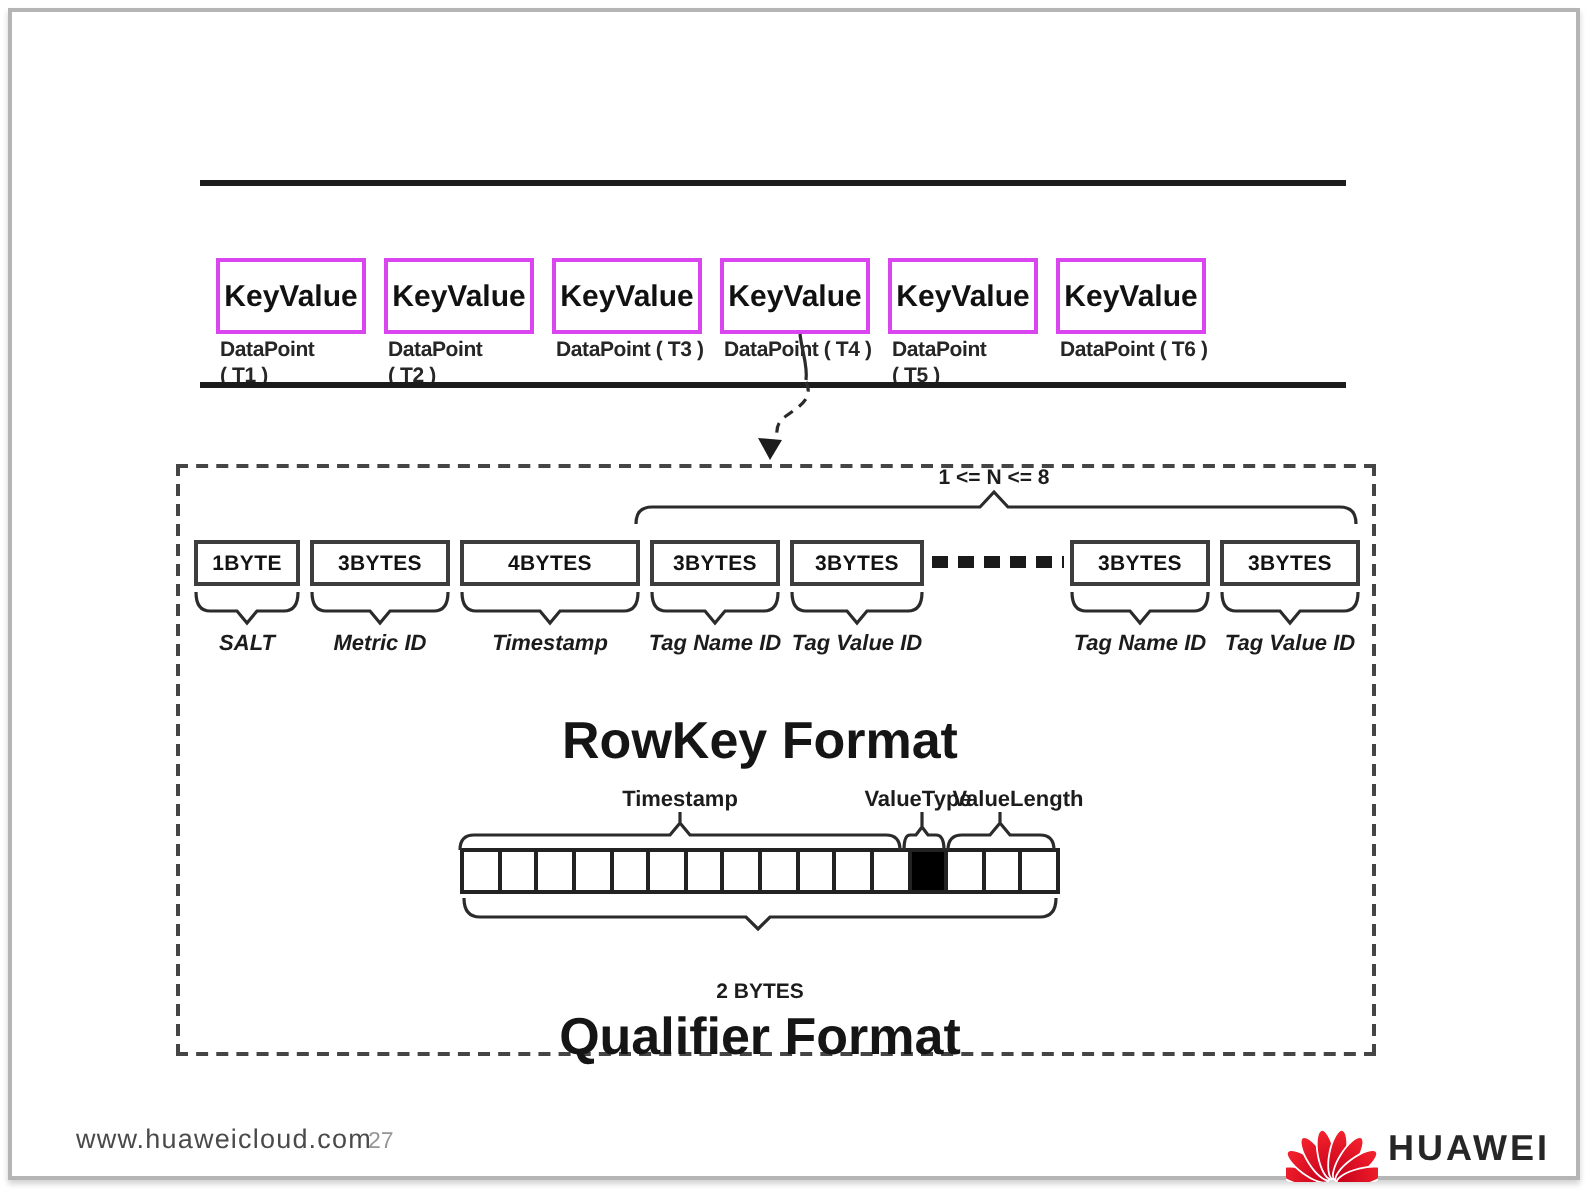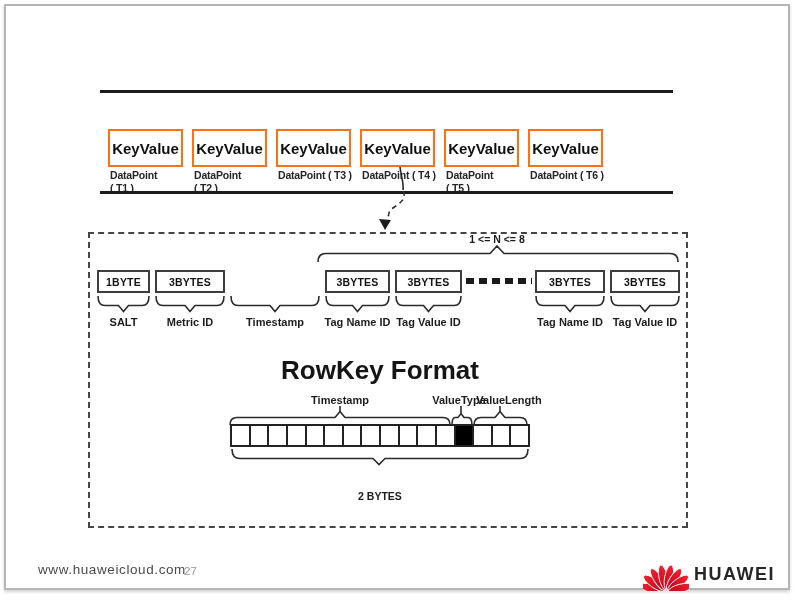--- a/index.html
+++ b/index.html
@@ -8,36 +8,36 @@
   .frame { position:absolute; left:4px; top:4px; width:786px; height:586px;
            border:2px solid #b5b5b5; box-sizing:border-box;
            box-shadow:0 2px 3px rgba(0,0,0,0.18); }
   .abs { position:absolute; }
   .title { left:28px; top:14px; font-size:41px; font-weight:700;
            color:var(--title-red,#C40000); letter-spacing:-0.5px; white-space:nowrap; }
   .hline { left:100px; width:573px; height:3px; background:#1c1c1c; z-index:5; }
   .ts-heading { left:128px; top:97px; width:400px; text-align:center; font-size:20px;
                 font-weight:500; color:#131313; white-space:nowrap; }
   .ts-heading .green { color:var(--writing-green,#00B050); }
-  .kvbox { top:129px; width:75px; height:38px; border:2px solid #f97316; box-sizing:border-box;
+  .kvbox { top:129px; width:75px; height:38px; border:2px solid #d946ef; box-sizing:border-box;
            display:flex; align-items:center; justify-content:center;
            font-size:15px; font-weight:600; color:#111; background:#fff; }
   .kvcap { top:169px; font-size:10.5px; font-weight:700; color:#262626;
            line-height:13px; letter-spacing:-0.2px; white-space:nowrap; z-index:1; }
   .dashedbox { left:88px; top:232px; width:600px; height:296px;
                border:2px dashed #454545; box-sizing:border-box; }
   .constraint { left:445px; top:233px; width:104px; text-align:center;
                 font-size:10.5px; font-weight:700; color:#1c1c1c; }
   .rkbox { top:270px; height:23px; border:2px solid #3d3d3d; box-sizing:border-box;
            display:flex; align-items:center; justify-content:center; background:#fff;
            font-size:10.5px; font-weight:700; color:#131313; letter-spacing:0.2px; }
   .rkdashes { left:466px; top:278px; width:66px; height:6px;
               background:repeating-linear-gradient(90deg,#1a1a1a 0 8px,transparent 8px 13px); }
   .fieldname { top:316px; width:110px; text-align:center; font-size:11px;
-               font-weight:700; color:#1c1c1c; white-space:nowrap; }
+               font-weight:700; color:#1c1c1c; white-space:nowrap;font-style:italic; }
   .bigcap { width:300px; left:230px; text-align:center; font-size:26px;
             font-weight:600; color:#151515; white-space:nowrap;margin-top:15px; }
   .qlabel { top:394px; text-align:center; font-size:11px; font-weight:700;
             color:#1c1c1c; white-space:nowrap; }
   .qcells { left:230px; top:424px; width:300px; height:23px; display:flex;
             border:2px solid #222; box-sizing:border-box; background:#fff; }
   .qcell { flex:1; border-right:2px solid #222; }
   .qcell:last-child { border-right:none; }
   .qcell.filled { background:#000; }
   .bytes { left:330px; top:490px; width:100px; text-align:center;
@@ -117,20 +117,21 @@
     <path class="stroke" d="M461,406 V413"></path>
     <path class="stroke" d="M452,425 Q452,417.5 455,417.5 H458 L461,413.5 L464,417.5 H468 Q472,417.5 472,425"></path>
     <path class="stroke" d="M500,406 V411"></path>
     <path class="stroke" d="M474,425 Q474,417.5 481,417.5 H495 L500,411.5 L505,417.5 H520 Q527,417.5 527,425"></path>
 
     <path class="stroke" d="M232,449 Q232,458.5 240,458.5 H373 L379,464.5 L385,458.5 H520 Q528,458.5 528,449"></path>
   </svg>
 
   <div class="abs rkbox" style="left:97px;width:53px">1BYTE</div>
   <div class="abs rkbox" style="left:155px;width:70px">3BYTES</div>
+  <div class="abs rkbox" style="left:230px;width:90px">4BYTES</div>
   <div class="abs rkbox" style="left:325px;width:65px">3BYTES</div>
   <div class="abs rkbox" style="left:395px;width:67px">3BYTES</div>
   <div class="abs rkdashes"></div>
   <div class="abs rkbox" style="left:535px;width:70px">3BYTES</div>
   <div class="abs rkbox" style="left:610px;width:70px">3BYTES</div>
 
   <div class="abs fieldname" style="left:68.5px">SALT</div>
   <div class="abs fieldname" style="left:135px">Metric ID</div>
   <div class="abs fieldname" style="left:220px">Timestamp</div>
   <div class="abs fieldname" style="left:302.5px">Tag Name ID</div>
@@ -157,20 +158,21 @@
       <div class="qcell"></div>
       <div class="qcell"></div>
       <div class="qcell"></div>
       <div class="qcell filled"></div>
       <div class="qcell"></div>
       <div class="qcell"></div>
       <div class="qcell"></div>
     </div>
 
   <div class="abs bytes">2 BYTES</div>
+  <div class="abs bigcap" style="top:488px">Qualifier Format</div>
 
   <div class="abs footer-url">www.huaweicloud.com</div>
   <div class="abs page-num">27</div>
 
   <svg class="abs" style="left:643px;top:557px" width="46" height="34" viewBox="0 0 44 34">
     <defs>
       <linearGradient id="hwg" x1="0" y1="0" x2="0" y2="1">
         <stop offset="0" style="stop-color:#F5222D"></stop>
         <stop offset="1" style="stop-color:#C3001B"></stop>
       </linearGradient>

